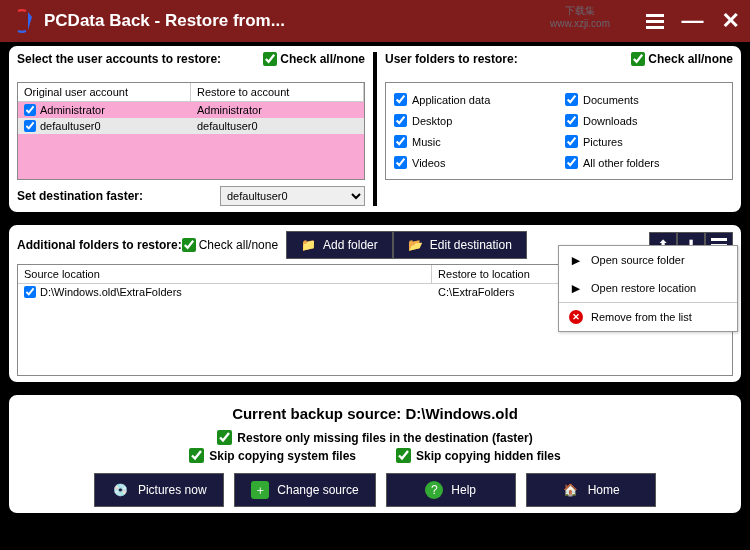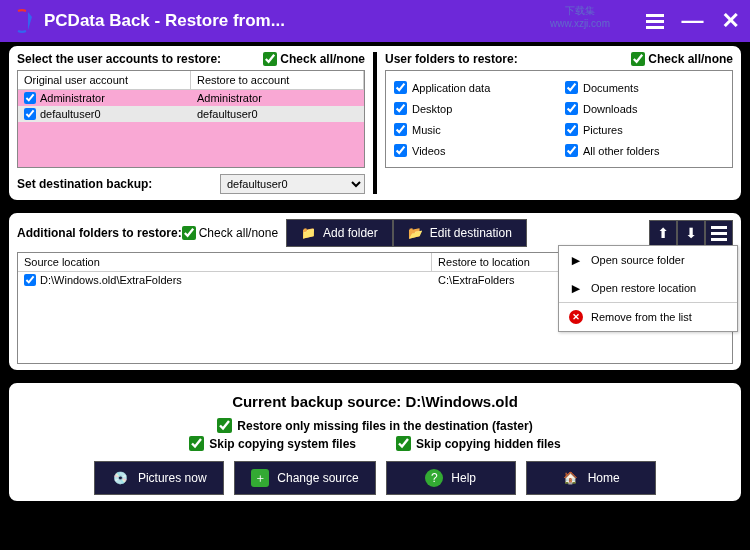--- a/index.html
+++ b/index.html
@@ -1,32 +1,32 @@
 <!DOCTYPE html>
 <html><head>
 <meta charset="utf-8">
 <style>
 * { margin: 0; padding: 0; box-sizing: border-box; font-family: Arial, sans-serif; }
 body { background: #000; width: 750px; height: 550px; overflow: hidden; position: relative; }
 
-.titlebar { background: #6d28d9; height: 42px; display: flex; align-items: center; padding: 8px 10px; color: #fff; }
+.titlebar { background: #7f1d1d; height: 42px; display: flex; align-items: center; padding: 8px 10px; color: #fff; }
 .logo { width: 24px; height: 24px; margin-right: 10px; position: relative; }
 .logo svg { width: 100%; height: 100%; }
 .title { font-size: 17px; font-weight: bold; flex: 1; }
 .win-controls { display: flex; gap: 18px; align-items: center; }
 .win-controls span { color: #fff; font-size: 22px; font-weight: bold; cursor: pointer; }
 .hamburger-title { display: flex; flex-direction: column; gap: 3px; }
 .hamburger-title div { width: 18px; height: 3px; background: #fff; }
 
 .panel { background: #fff; border: 4px solid #000; border-radius: 12px; margin: 0 5px 5px 5px; padding: 6px 8px; font-size: 12px; position: relative; }
 .dual-panel { display: flex; gap: 0; }
 .dual-panel .left-side { flex: 1; border-right: 4px solid #000; padding-right: 8px; margin-right: 8px; }
 .dual-panel .right-side { flex: 1; }
 
-.section-header { display: flex; align-items: center; font-weight: bold; margin-bottom: 4px; }
+.section-header { display: flex; align-items: center; font-weight: bold; margin-bottom: 16px; }
 .section-header .label { flex: 1; }
 .check-all { display: flex; align-items: flex-end; gap: 3px; }
 .check-all input { accent-color: #1a8c1a; width: 14px; height: 14px; }
 
 .list-box { border: 1px solid #888; background: #f9a8d4; height: 98px; overflow: auto; }
 .list-header { display: flex; background: #fff; border-bottom: 1px solid #ccc; }
 .list-header > div { padding: 3px 6px; font-size: 11px; border-right: 1px solid #ccc; }
 .col1 { width: 50%; }
 .col2 { width: 50%; }
 .list-row { display: flex; }
@@ -122,21 +122,21 @@
             <div class="col1"><input type="checkbox" checked="" style=""> Administrator</div>
             <div class="col2">Administrator</div>
           </div>
           <div class="list-row highlighted">
             <div class="col1"><input type="checkbox" checked="" style=""> defaultuser0</div>
             <div class="col2">defaultuser0</div>
           </div>
         </div>
     </div>
     <div class="dest-row">
-      <span class="lbl">Set destination backup:</span>
+      <span class="lbl">Set destination faster:</span>
       <select>
         <option>defaultuser0</option>
       </select>
     </div>
   </div>
 
   <div class="right-side">
     <div class="section-header">
       <span class="label">User folders to restore:</span>
       <label class="check-all">

